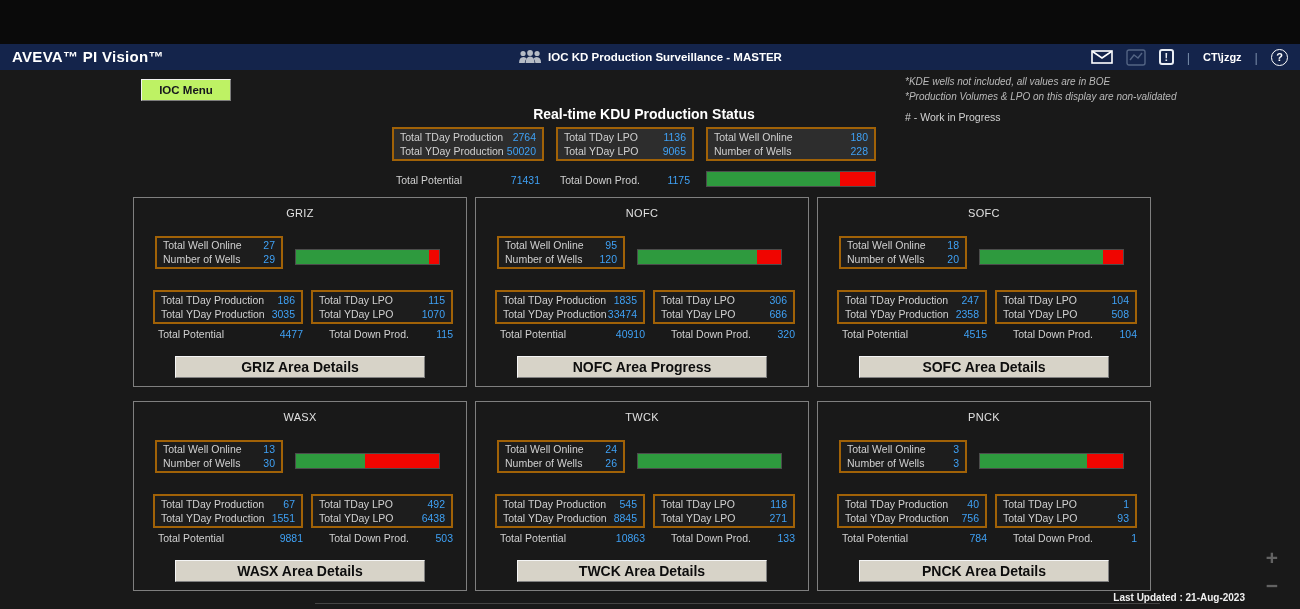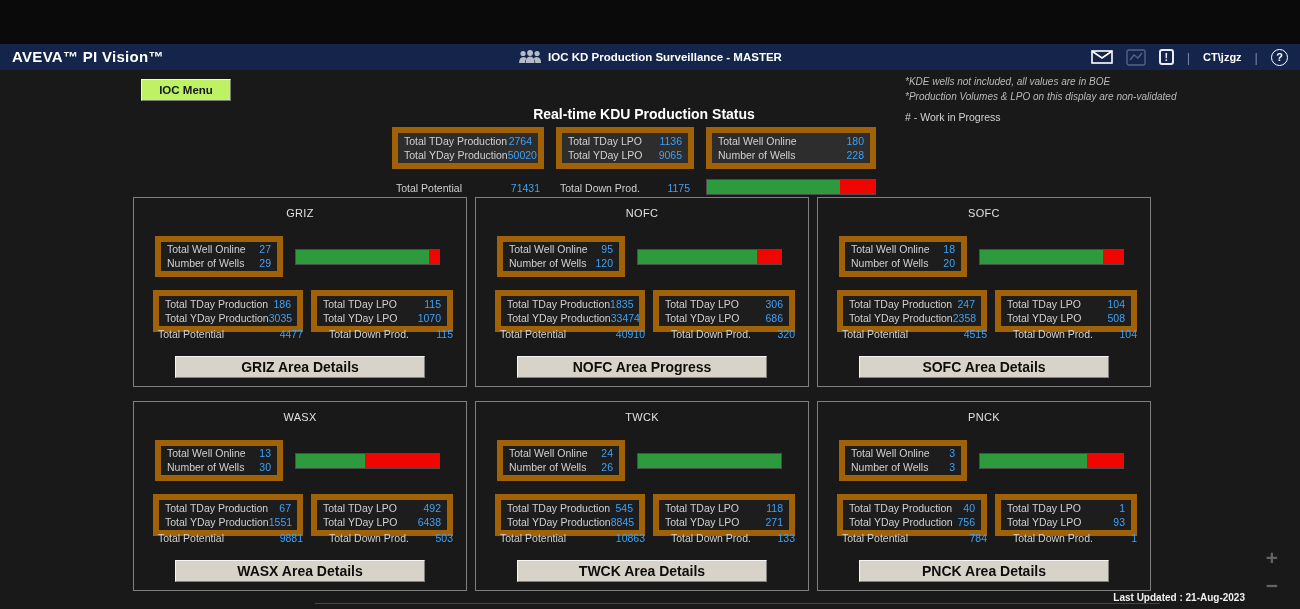--- a/index.html
+++ b/index.html
@@ -23,21 +23,21 @@
   .ioc-menu { position:absolute; left:141px; top:9px; width:90px; height:22px; background:#bef264; border:1px solid #f2f2f2; border-right-color:#7d7d7d; border-bottom-color:#7d7d7d; font-family:"Liberation Sans",sans-serif; font-size:11.5px; font-weight:bold; color:#15151d; cursor:pointer; }
 
   .notes { position:absolute; left:905px; top:4px; color:#b9b9b9; font-size:10px; line-height:15px; }
   .note-italic { font-style:italic; }
   .note-wip { margin-top:6px; font-style:normal; color:#d2d2d2; font-size:10.5px; }
 
   .page-title { position:absolute; left:0; right:12px; top:36px; text-align:center; font-size:14px; font-weight:bold; color:#fff; }
 
   
   .summary { position:absolute; left:392px; top:57px; display:grid; grid-template-columns:152px 138px 170px; column-gap:12px; row-gap:8px; }
-  .stat-box { border:6px solid #a16207; background:#1d1d1d; padding:1px 6px; }
+  .stat-box { border:2px solid #a16207; background:#1d1d1d; padding:1px 6px; }
   .stat-box.sum { background:#2d2d2d; }
   .stat-row { display:flex; justify-content:space-between; align-items:center; font-size:10.5px; line-height:14px; }
   .lbl { color:#d0d0d0; white-space:nowrap; }
   .val { color:#3fa1f5; white-space:nowrap; }
   .sum-line { display:flex; justify-content:space-between; align-items:center; padding:3px 4px 0 4px; font-size:10.5px; }
   .bar { position:relative; height:16px; background:#f00500; border:1px solid #4c4c4c; overflow:hidden; }
   .bar-fill { height:100%; background:#2e9a3e; }
   .summary .bar { margin-top:2px; }
 
   

